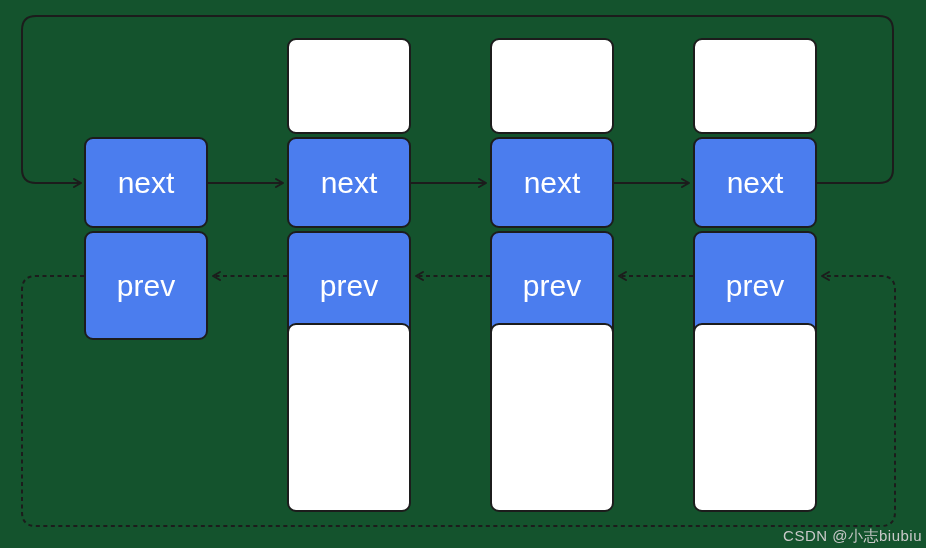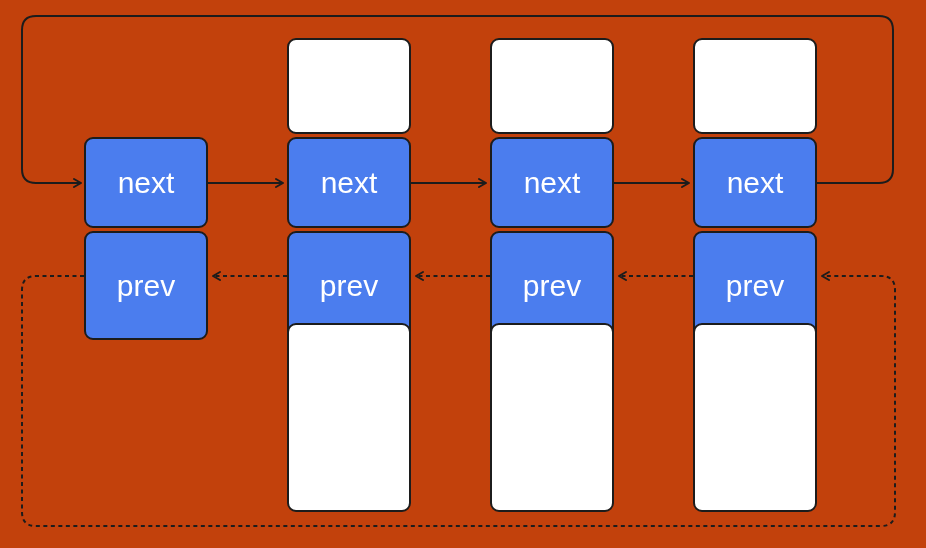--- a/index.html
+++ b/index.html
@@ -5,21 +5,21 @@
   :root{
     --field-fill:#4b7dee;
     --line:#1c1c1c;
     --label-text:#ffffff;
     --watermark:#c9c9c9;
   }
   html,body{margin:0;padding:0;background:#ffffff;}
   .canvas{
     position:relative;
     width:926px;height:548px;
-    background:#c2410c;
+    background:#14532d;
     overflow:hidden;
     font-family:"Liberation Sans", sans-serif;
   }
   .edges-layer{position:absolute;left:0;top:0;width:926px;height:548px;}
   .edge{stroke:var(--line);stroke-width:2;fill:none;}
   .edge.dashed{stroke-dasharray:4 3.5;}
   .arrowhead-glyph{stroke:var(--line);stroke-width:2;fill:none;stroke-linecap:round;stroke-linejoin:round;}
   .node{position:absolute;top:0;width:124px;height:548px;}
   .box{
     position:absolute;left:0;width:124px;
@@ -111,13 +111,14 @@
     <div class="box data-top"></div>
     <div class="box field field-next">
       <span>next</span>
     </div>
     <div class="box field field-prev">
       <span>prev</span>
     </div>
     <div class="box data-bottom"></div>
   </div>
 
+  <div class="watermark">CSDN @小志biubiu</div>
 </div>
 
 </body></html>

